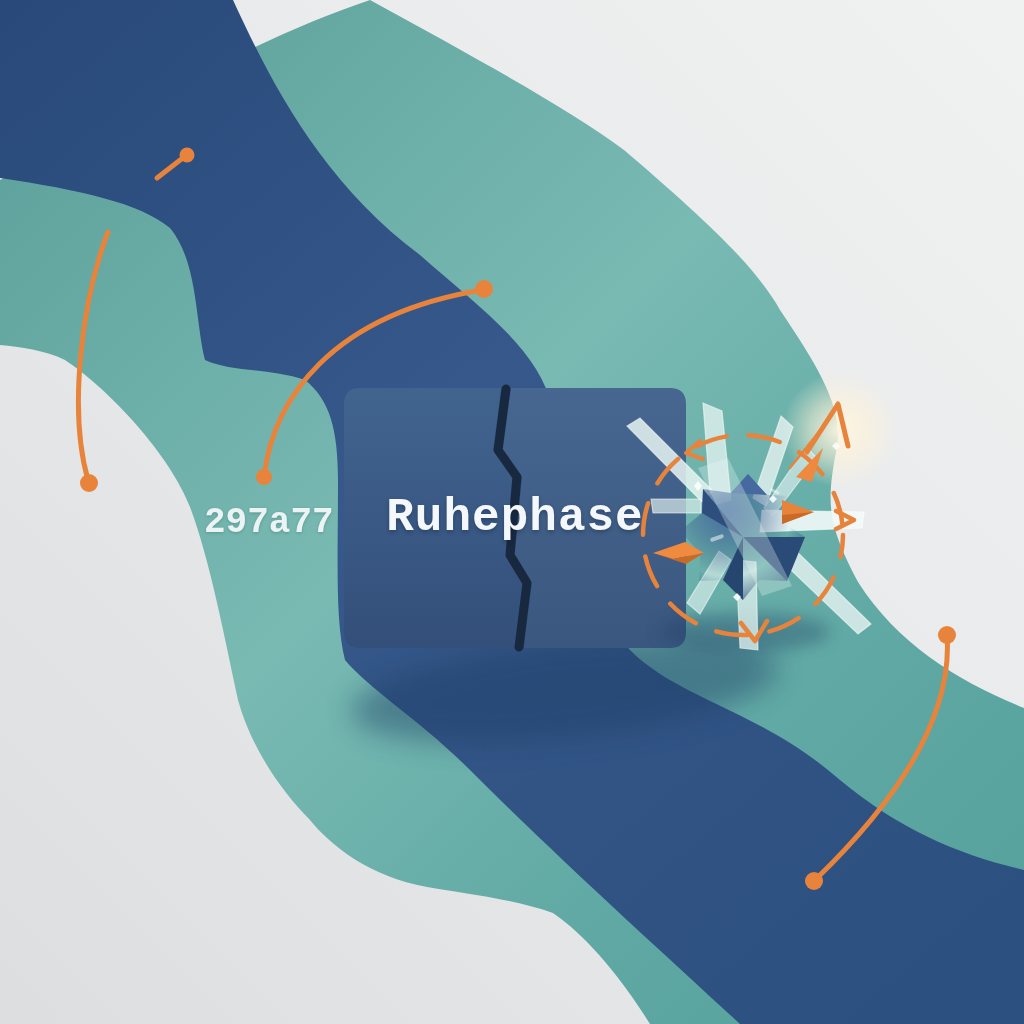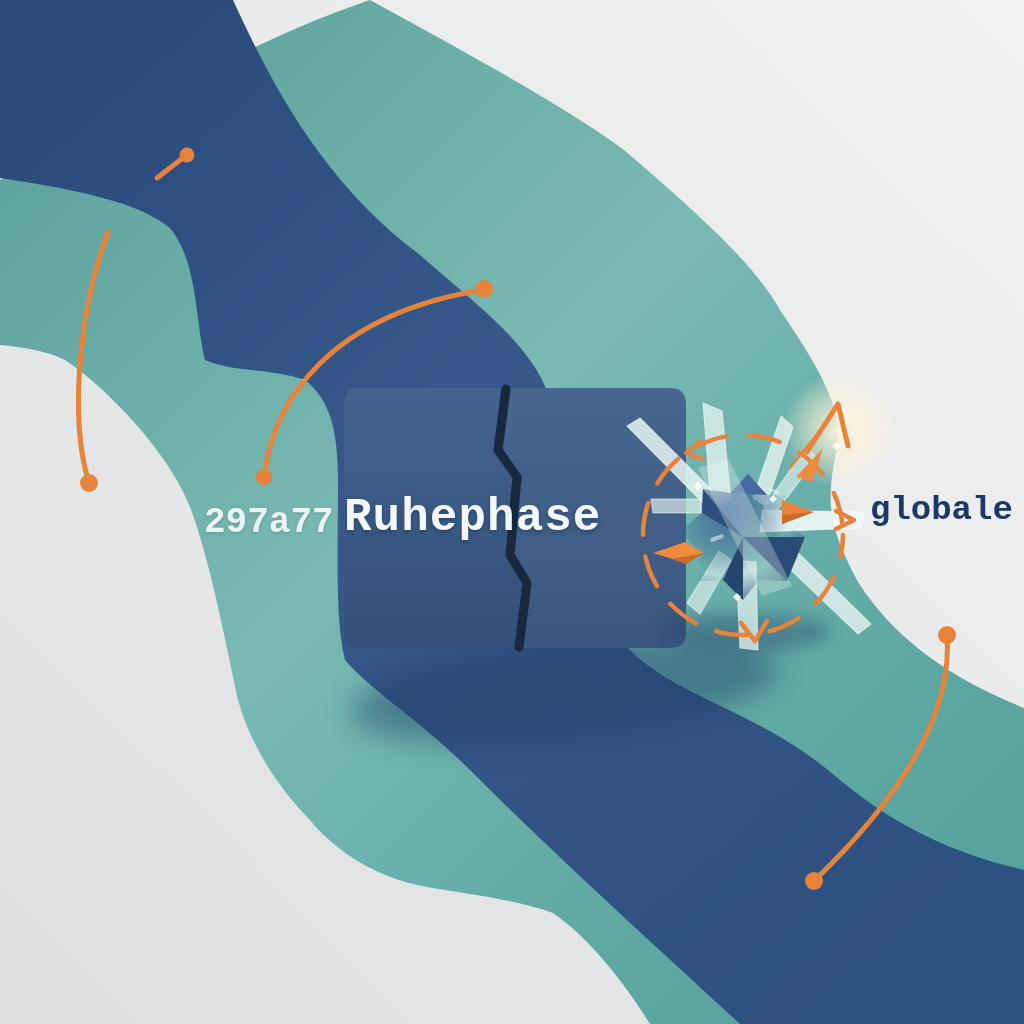--- a/index.html
+++ b/index.html
@@ -3,21 +3,21 @@
 <meta charset="utf-8">
 <style>
   html,body{margin:0;padding:0;background:#c9cccf;}
   .stage{
     position:relative;width:1024px;height:1024px;overflow:hidden;
     font-family:Liberation Mono, monospace;
   }
   .stage svg{position:absolute;inset:0;display:block;}
   .label{position:absolute;font-weight:700;white-space:nowrap;}
   .label-phase{
-    left:344px;top:492px;width:342px;
+    left:344px;top:492px;width:342px;text-align:center;
     font-size:46px;letter-spacing:1px;color:#f4f7fb;
     text-shadow:0 2px 4px rgba(10,25,50,.35);
   }
   .label-code{
     left:204px;top:502px;width:124px;text-align:center;
     font-size:36px;color:#ecf3f4;
     text-shadow:0 1px 3px rgba(20,60,60,.25);
   }
   .label-risk{
     left:870px;top:492px;font-size:34px;line-height:37px;color:#1c3866;
@@ -187,15 +187,14 @@
       <polygon fill="#c96b26" points="782,515 814,512 782,524"></polygon>
       <polygon fill="#ef8a3f" points="653,553 685,542 704,553 673,559"></polygon>
       <polygon fill="#c96b26" points="653,553 673,559 704,553 686,564"></polygon>
     </g>
   </g>
 </svg>
 
   <div class="label label-code">297a77</div>
   <div class="label label-phase">Ruhephase</div>
   <div class="label label-risk">
-    <div>globale</div>
   </div>
 </div>
 
 </body></html>

